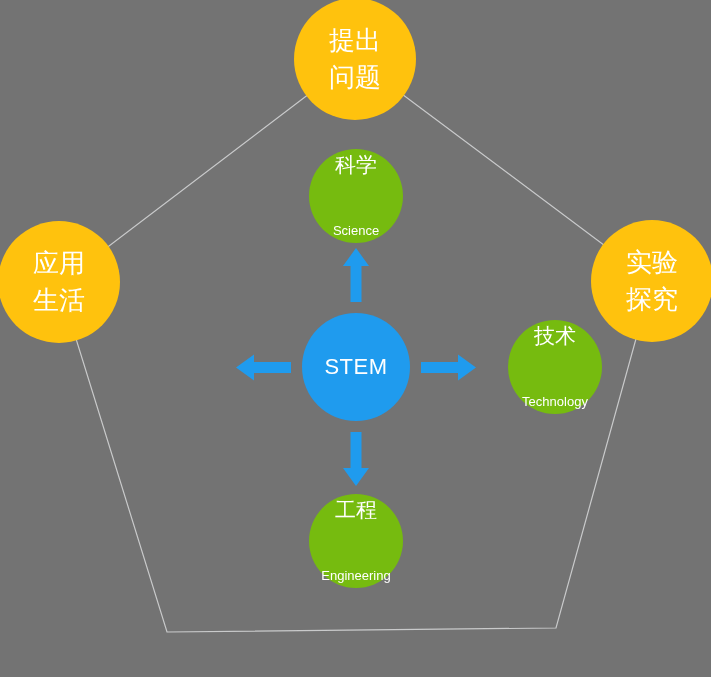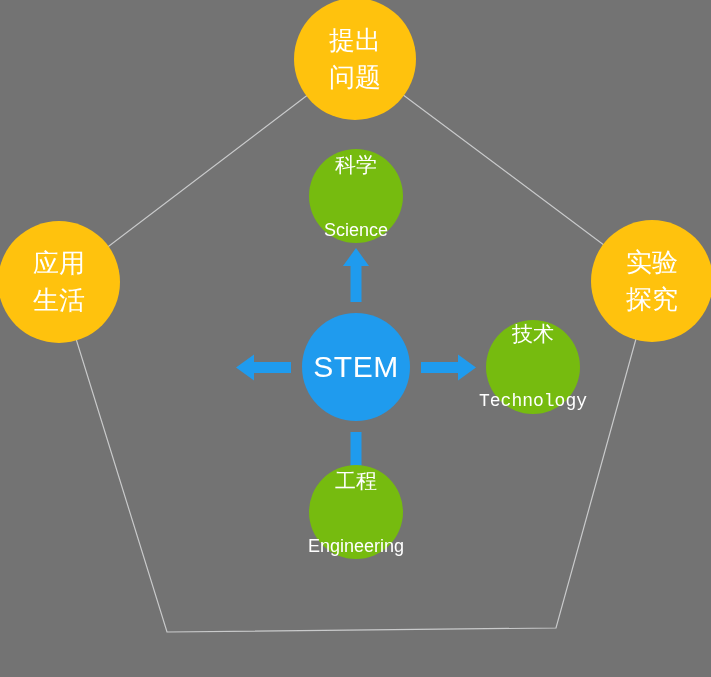--- a/index.html
+++ b/index.html
@@ -47,43 +47,43 @@
     height: 94px;
     background: var(--color-inner, #76BB0F);
     gap: 44px;
   }
   .inner .zh {
     font-size: 21px;
     line-height: 25px;
     display: block;
   }
   .inner .en {
-    font-size: 18px;
+    font-size: 13px;
     line-height: 19px;
     display: block;
     text-align: right;
   }
   .center-circle {
     width: 108px;
     height: 108px;
     background: var(--color-center, #1F9BEE);
-    font-size: 30px;
+    font-size: 22px;
     letter-spacing: 0.5px;
     font-weight: 400;
   }
   
   .pos-outer-top          { left: 294px; top: -2px; }
   .pos-outer-left         { left: -2px;  top: 221px; }
   .pos-outer-right        { left: 591px; top: 220px; }
   .pos-outer-bottom-left  { left: 105px; top: 556px; }
   .pos-outer-bottom-right { left: 496px; top: 555px; }
   
   .pos-inner-top    { left: 309px; top: 149px; }
-  .pos-inner-right  { left: 486px; top: 320px; font-family: Liberation Mono, monospace; }
-  .pos-inner-bottom { left: 309px; top: 465px; }
+  .pos-inner-right  { left: 508px; top: 320px; }
+  .pos-inner-bottom { left: 309px; top: 494px; }
   .pos-inner-left   { left: 129px; top: 320px; }
   
   .pos-center { left: 302px; top: 313px; }
 </style>
 </head>
 <body>
 
 <div class="canvas">
 
   <svg class="layer-svg" viewBox="0 0 711 677" xmlns="http://www.w3.org/2000/svg">

